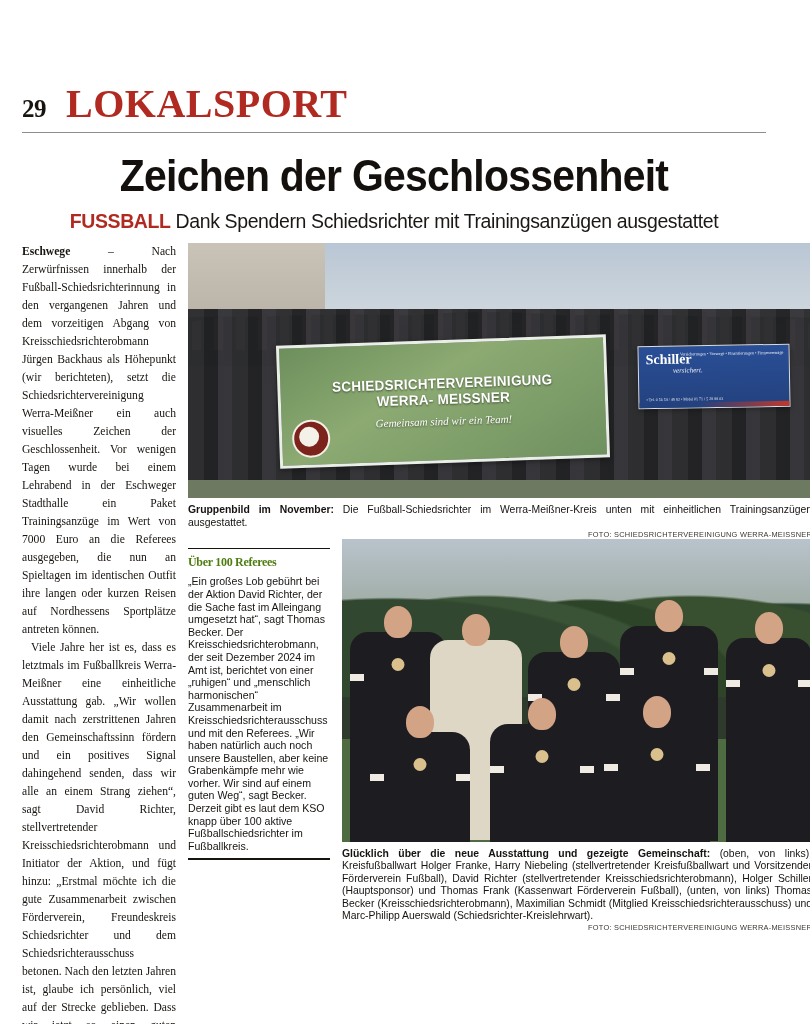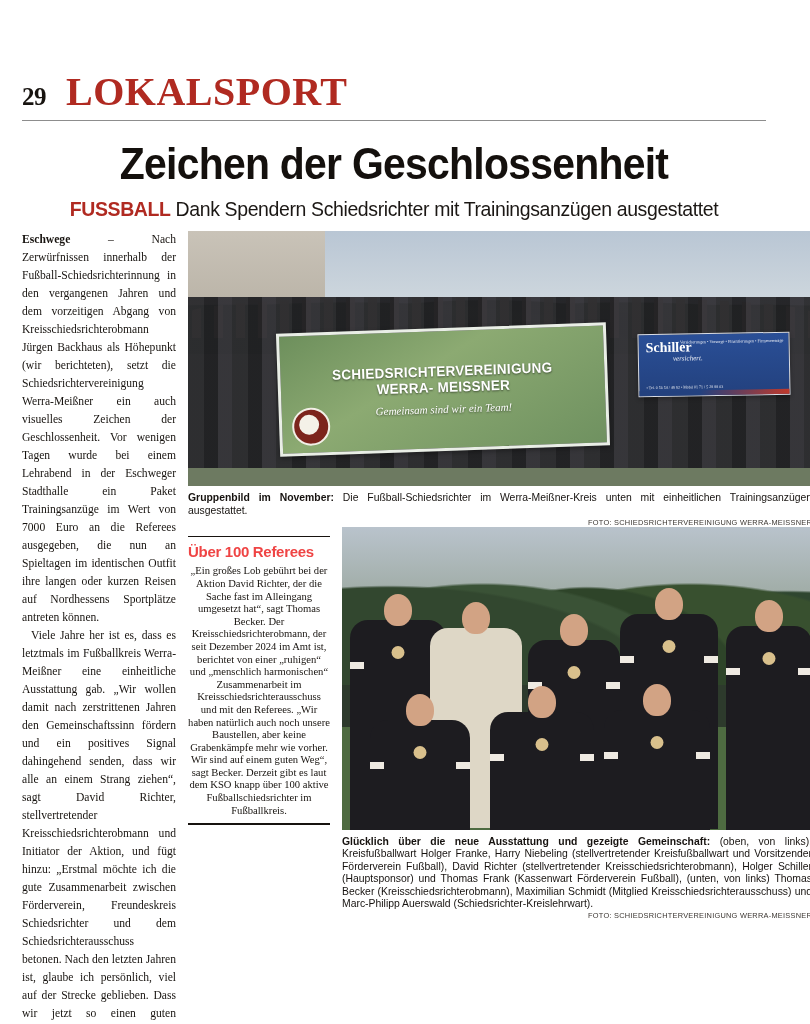--- a/index.html
+++ b/index.html
@@ -1,21 +1,21 @@
 <!DOCTYPE html>
 <html><head>
 <meta charset="utf-8">
 <style>
   html,body{margin:0;padding:0;}
   body{
     width:810px;height:1024px;background:#ffffff;
     font-family:"Liberation Serif", serif;
     color:#16120f;overflow:hidden;position:relative;
   }
-  .page{width:788px;height:1024px;position:relative;box-sizing:border-box;padding:0 22px;}
+  .page{width:788px;height:1024px;position:relative;box-sizing:border-box;padding:12px 22px;}
 
   
   .masthead{display:flex;align-items:baseline;gap:20px;padding-top:40px;}
   .folio{font-family:"Liberation Serif",serif;font-weight:bold;font-size:25px;letter-spacing:-0.5px;color:#17130f;}
   .section-title{
     font-family:"Liberation Serif",serif;font-weight:bold;font-size:40px;
     color:#b02a21;letter-spacing:0.5px;line-height:1;margin-top:32px;
   }
   .rule-thin{height:1px;background:#8d8d8d;margin-top:8px;}
 
@@ -116,26 +116,26 @@
   .caption b{font-weight:bold;}
   .credit{
     font-family:"Liberation Sans",sans-serif;font-size:7.4px;
     letter-spacing:.25px;color:#3a3530;text-align:right;margin-top:1px;
   }
 
   
   .infobox{margin-top:9px;}
   .infobox .hr-top{height:1.4px;background:#17130f;margin-bottom:6px;}
   .infobox h3{
-    font-family:Liberation Sans, sans-serif;font-weight:bold;
-    font-size:15px;margin:0 0 5px 0;letter-spacing:-0.3px;color:#ef4444;
+    font-family:Liberation Serif, serif;font-weight:bold;
+    font-size:12px;margin:0 0 5px 0;letter-spacing:-0.3px;color:#4d7c0f;
   }
   .infobox .ib-text{
-    font-family:Liberation Serif, serif;font-size:10.6px;
-    line-height:12.6px;text-align:center;color:#17130f;
+    font-family:Liberation Sans, sans-serif;font-size:10.6px;
+    line-height:12.6px;text-align:left;color:#17130f;
   }
   .infobox .hr-bot{height:1.4px;background:#17130f;margin-top:6px;}
 
   
   .pullquote{margin-top:10px;text-align:center;}
   .pq-mark{font-family:"Liberation Sans",sans-serif;font-weight:bold;
     font-size:26px;line-height:.8;letter-spacing:-1px;display:inline-block;
     transform:rotate(180deg);margin-bottom:-2px;}
   .pq-text{
     font-family:"Liberation Sans",sans-serif;font-weight:bold;

